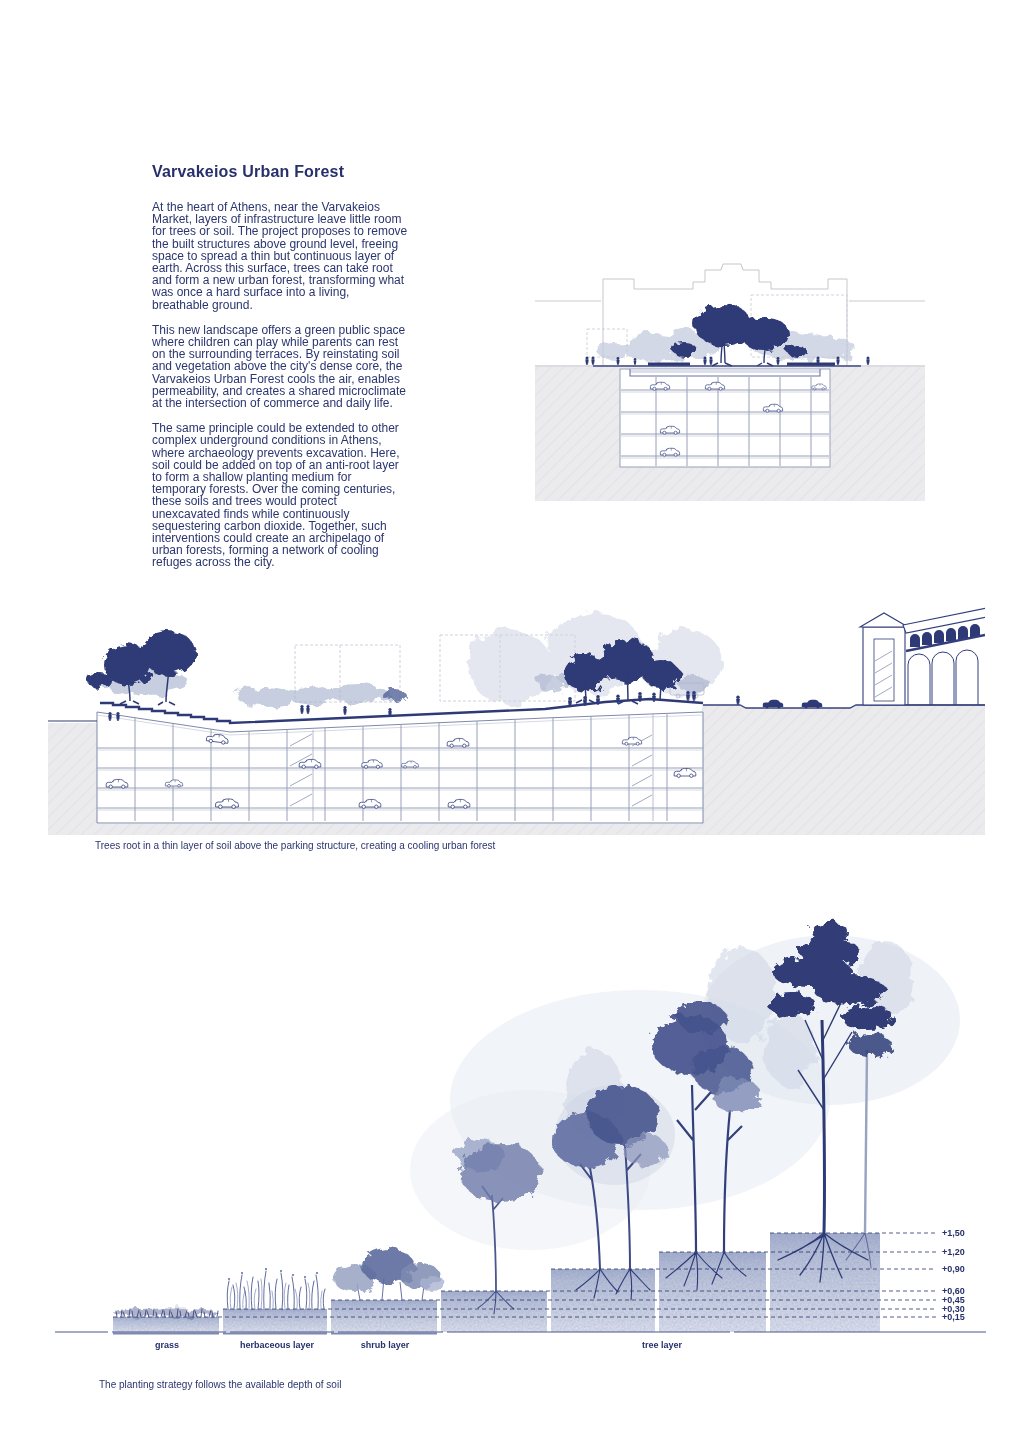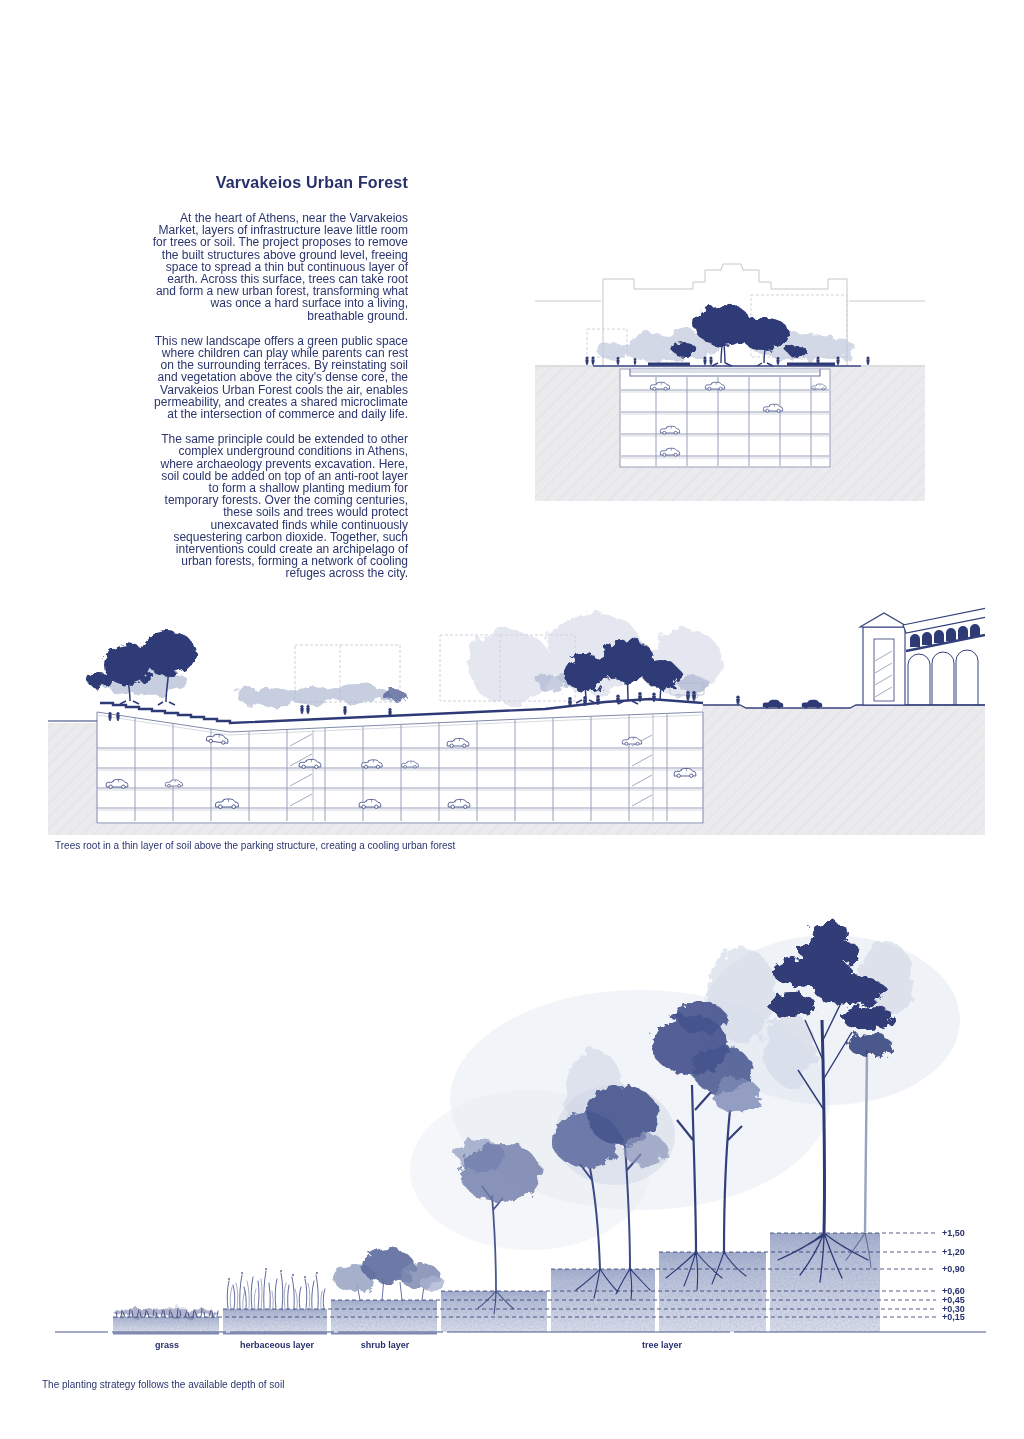--- a/index.html
+++ b/index.html
@@ -1,26 +1,26 @@
 <!DOCTYPE html>
 <html><head>
 <meta charset="utf-8">
 <style>
   * { box-sizing: border-box; margin: 0; padding: 0; }
   html,body { background:#ffffff; }
   body { width:1024px; height:1439px; position:relative; font-family:"Liberation Sans", sans-serif; }
   .page { position:absolute; inset:0; width:1024px; height:1439px; background:#fff; overflow:hidden; }
 
-  .title-block { position:absolute; left:152px; top:174px; width:256px; color:#27306b;text-align:right; }
+  .title-block { position:absolute; left:152px; top:163px; width:256px; color:#27306b; }
   .title-block h1 { font-size:16px; font-weight:bold; letter-spacing:0.2px; margin-bottom:20px; color:#27306b; }
   .title-block p { font-size:12px; line-height:12.2px; margin-bottom:13px; color:#2b356f; }
 
-  .caption { position:absolute; font-size:10px; color:#2b356f; }
+  .caption { position:absolute; font-size:10px; color:#2b356f;margin-left:40px; }
   #caption-section { left:55px; top:840px; }
-  #caption-planting { left:42px; top:1379px; }
+  #caption-planting { left:59px; top:1379px; }
 
   svg { position:absolute; display:block; }
   #fig-square { left:535px; top:255px; }
   #fig-market { left:40px; top:595px; }
   #fig-planting { left:30px; top:910px; }
 
   svg text { font-family:"Liberation Sans", sans-serif; fill:#27306b; font-weight:bold; }
 </style>
 </head>
 <body>

